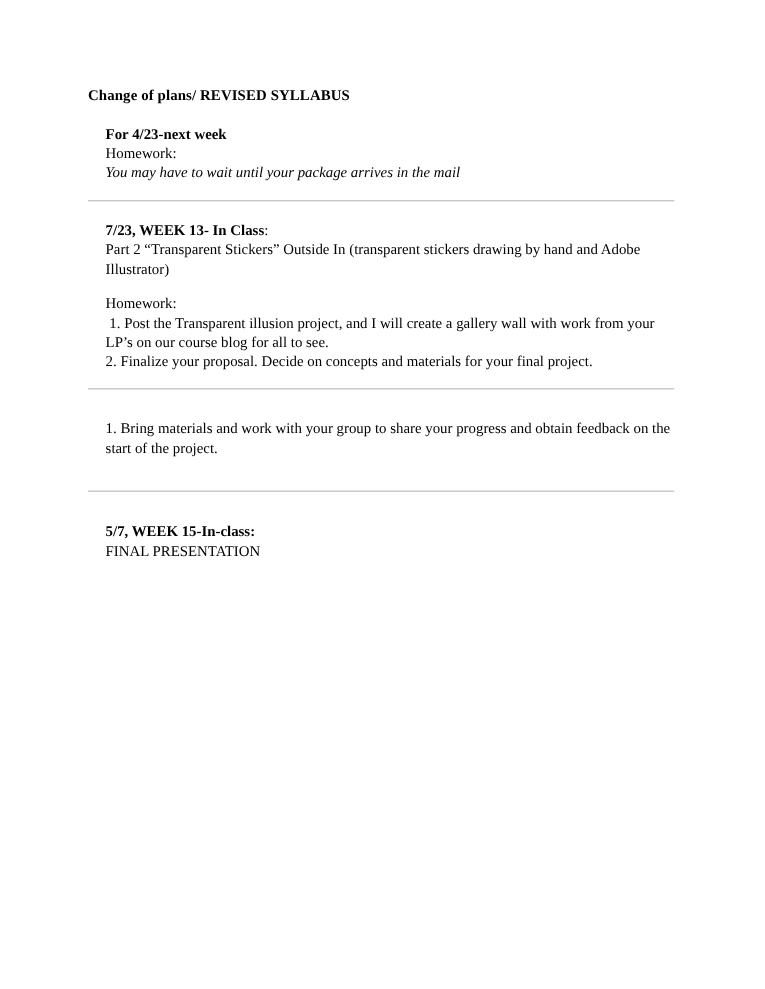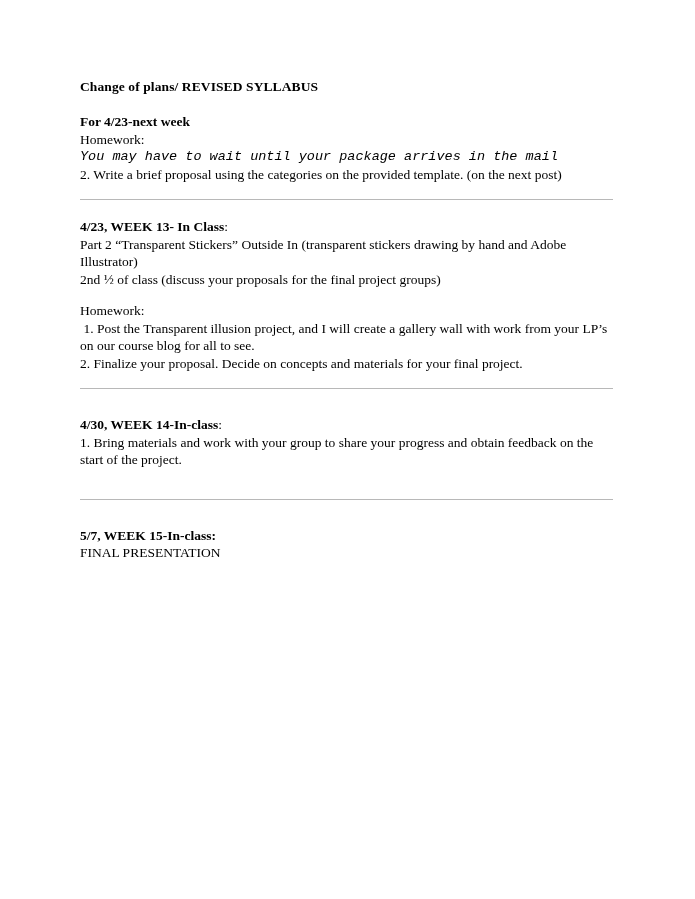--- a/index.html
+++ b/index.html
@@ -29,29 +29,29 @@
     top: 78px;
     width: 535px;
   }
   .doc-title {
     font-weight: bold;
     font-size: 13.5px;
     line-height: 17px;
     margin: 0 0 18px 0;
     letter-spacing: 0.1px;
   }
-  .section { margin: 0 0 0 0; }
+  .section { margin: 0 0 0 16px; }
   .line {
     font-size: 13.5px;
     line-height: 17.5px;
     margin: 0;
     white-space: pre-wrap;
   }
   .bold { font-weight: bold; }
-  .italic { font-style: italic; font-family: Liberation Mono, monospace; }
+  .italic { font-style: italic; }
   .underline { }
   .spacer-sm { height: 9px; }
   .spacer-md { height: 14px; }
   hr.rule {
     border: none;
     border-top: 1px solid #b8b8b8;
     margin: 16px 0 18px 0;
     width: 533px;
   }
 </style>
@@ -60,40 +60,37 @@
 
 <div class="page">
   <div class="content">
 
     <p class="doc-title">Change of plans/ REVISED SYLLABUS</p>
 
     <div class="section">
       <p class="line bold">For 4/23-next week</p>
       <p class="line underline">Homework:</p>
       <p class="line italic">You may have to wait until your package arrives in the mail</p>
-      <p class="line">2. Write a brief proposal using the categories on the provided template. (on the next post)</p>
     </div>
 
     <hr class="rule">
 
     <div class="section">
-      <p class="line"><span class="bold underline">4/23, WEEK 13- In Class</span><span>:</span></p>
+      <p class="line"><span class="bold underline">7/23, WEEK 13- In Class</span><span>:</span></p>
       <p class="line">Part 2 “Transparent Stickers” Outside In (transparent stickers drawing by hand and Adobe Illustrator)</p>
-      <p class="line">2nd ½ of class (discuss your proposals for the final project groups)</p>
       <div class="spacer-md"></div>
       <p class="line underline">Homework:</p>
       <p class="line"> 1. Post the Transparent illusion project, and I will create a gallery wall with work from your LP’s on our course blog for all to see.</p>
       <p class="line">2. Finalize your proposal. Decide on concepts and materials for your final project.</p>
     </div>
 
     <hr class="rule">
     <div class="spacer-sm"></div>
 
     <div class="section">
-      <p class="line"><span class="bold underline">4/30, WEEK 14-In-class</span><span>:</span></p>
       <p class="line">1. Bring materials and work with your group to share your progress and obtain feedback on the start of the project.</p>
       <div class="spacer-md"></div>
     </div>
 
     <hr class="rule">
     <div class="spacer-sm"></div>
 
     <div class="section">
       <p class="line"><span class="bold underline">5/7, WEEK 15-In-class</span><span class="bold">:</span></p>
       <p class="line">FINAL PRESENTATION</p>

